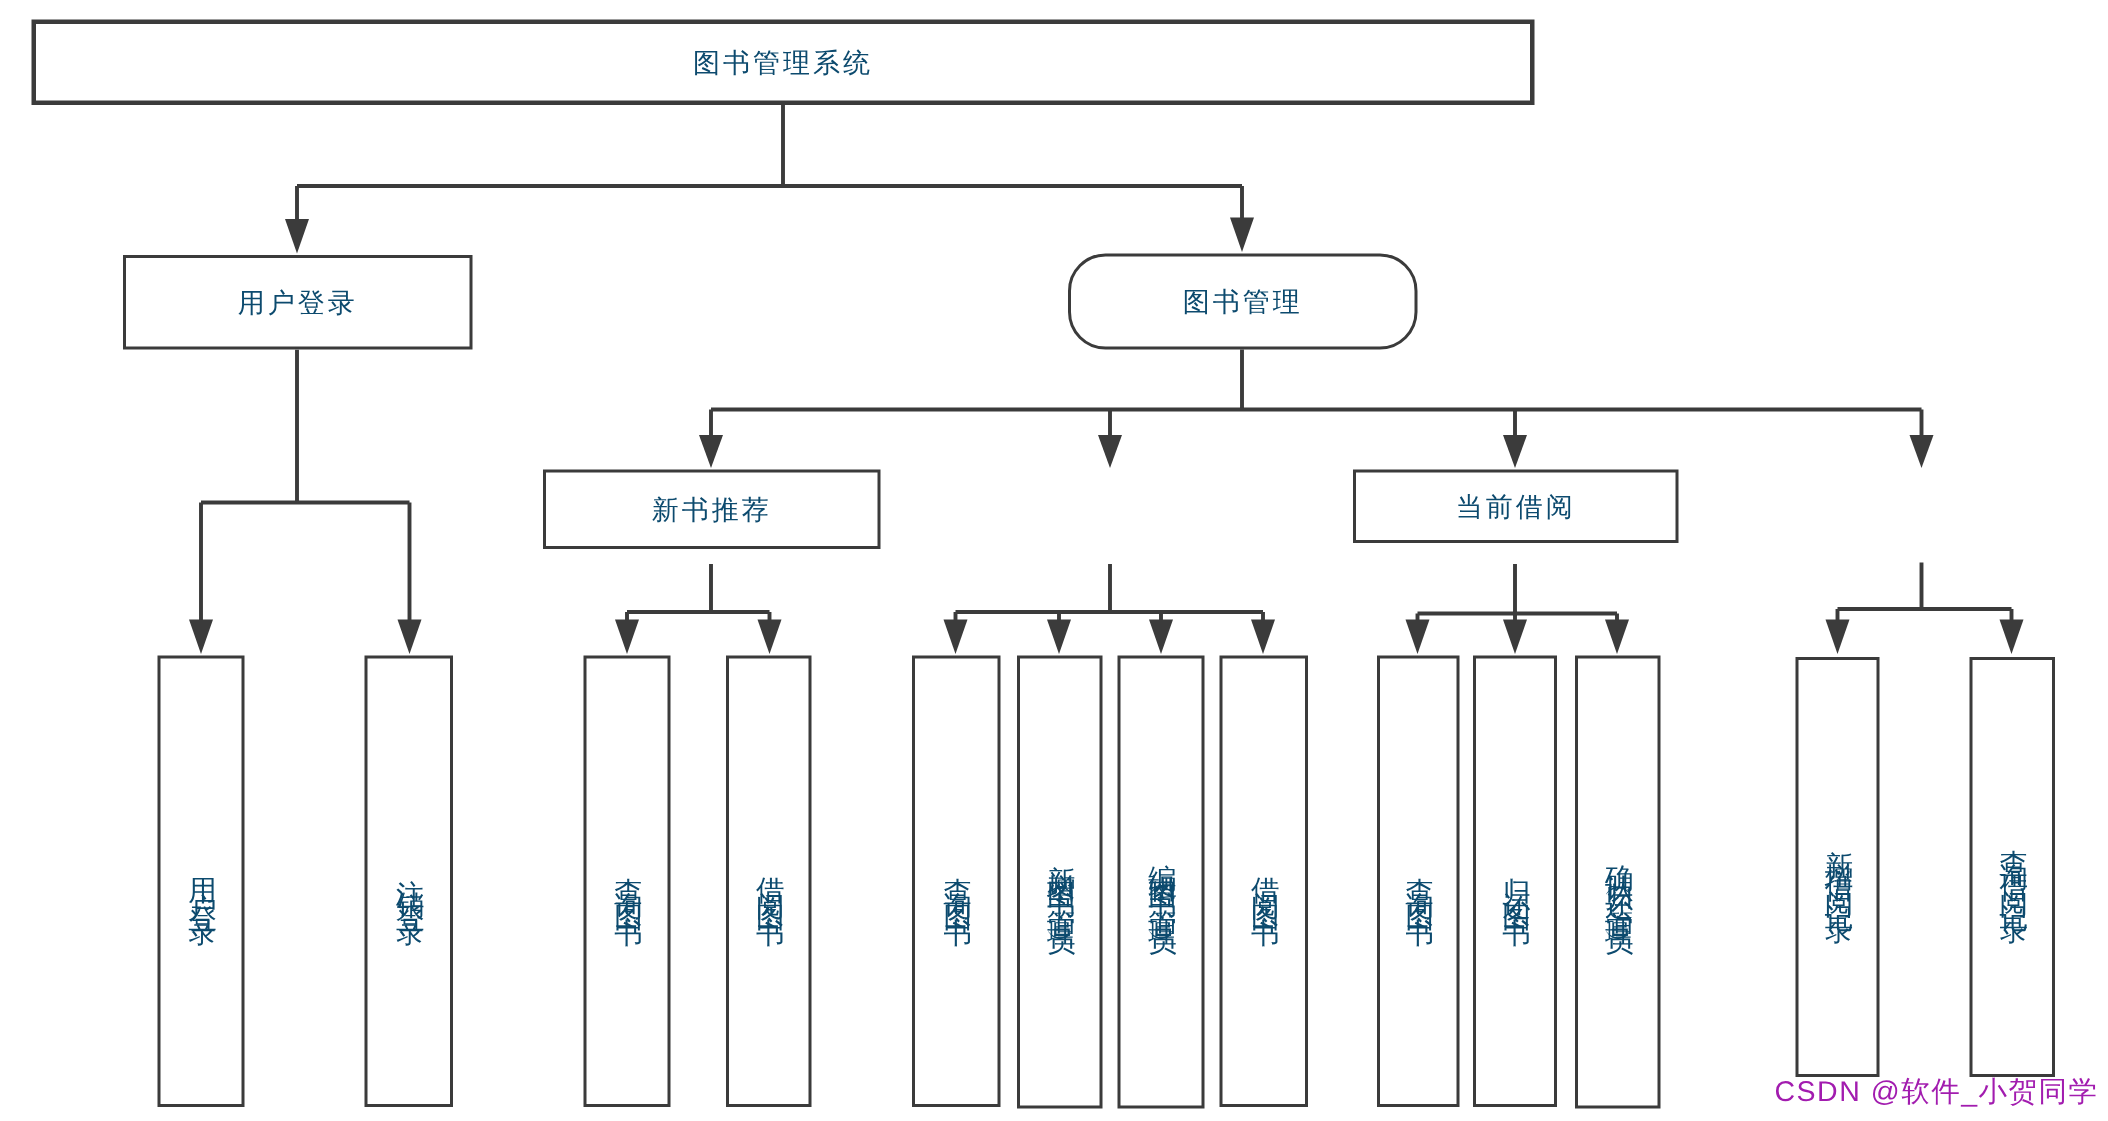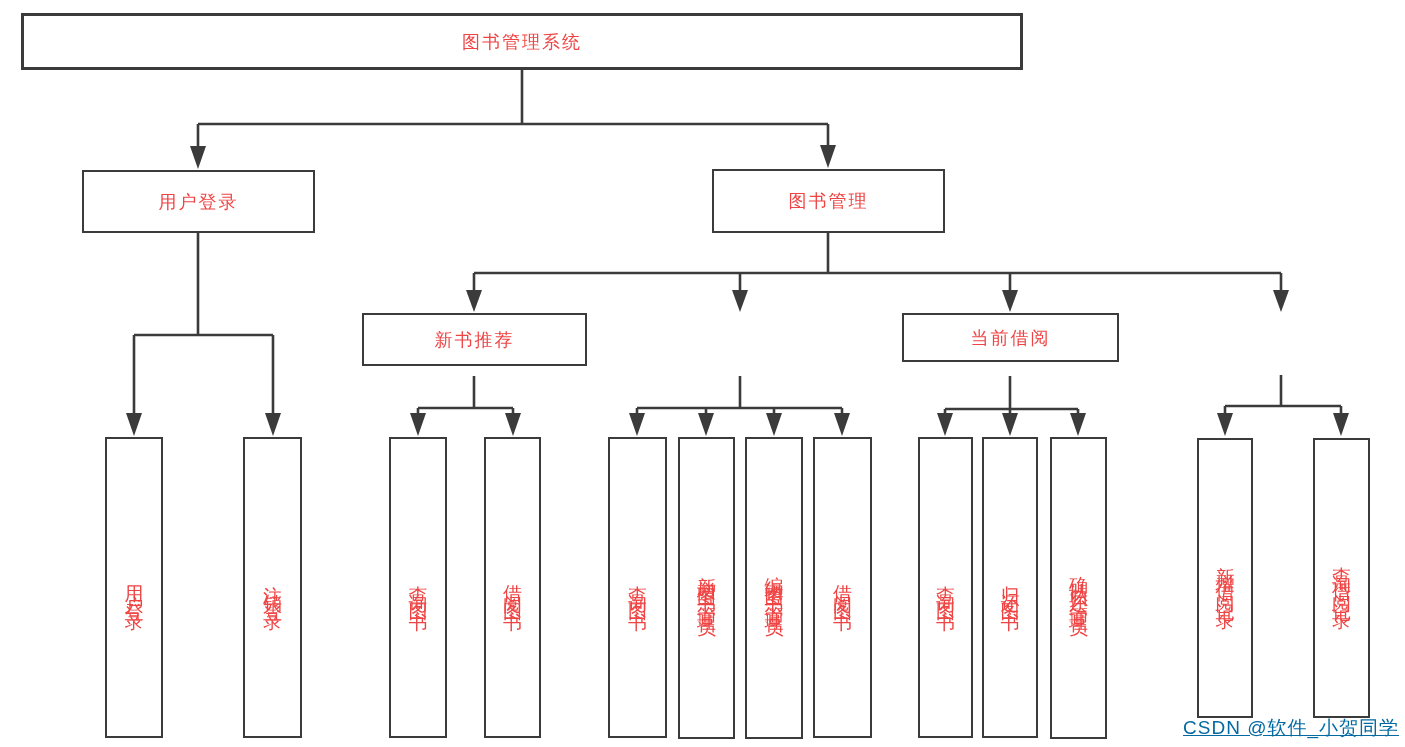--- a/index.html
+++ b/index.html
@@ -6,32 +6,32 @@
   .canvas{
     position:relative;width:1405px;height:747px;background:#ffffff;
     font-family:"Liberation Sans","DejaVu Sans",sans-serif;overflow:hidden;
   }
   svg.wires{position:absolute;left:0;top:0;z-index:1;}
   .ln{fill:none;stroke:#3b3b3b;stroke-width:2.6;}
   .ar{fill:#3b3b3b;stroke:none;}
   .node,.leaf{
     position:absolute;box-sizing:border-box;background:#ffffff;
     border:2.6px solid #3b3b3b;display:flex;align-items:center;justify-content:center;
-    color:#ef4444;z-index:2;
+    color:#0c4a6e;z-index:2;
   }
   .node{font-size:18px;letter-spacing:2px;}
   .root{border-width:3px;}
   .leaf{
     writing-mode:vertical-rl;text-orientation:mixed;
     font-size:19px;letter-spacing:9px;
   }
   .leaf.long{letter-spacing:6px;}
   .watermark{
     position:absolute;right:6px;top:715px;z-index:3;
-    font-size:19px;color:#0369a1;letter-spacing:1px;white-space:nowrap;text-decoration:underline;
+    font-size:19px;color:#a21caf;letter-spacing:1px;white-space:nowrap;
   }
 </style>
 </head>
 <body>
 
 <div class="canvas">
 
   <svg class="wires" width="1405" height="747" viewBox="0 0 1405 747">
 
     <path class="ln" d="M522 70 V124 M198 124 H828 M198 124 V148 M828 124 V147"></path>
@@ -64,21 +64,21 @@
     <path class="ar" d="M1070 413 h16 l-8 23 z"></path>
 
     <path class="ln" d="M1281 375 V406 M1225 406 H1341 M1225 406 V415 M1341 406 V415"></path>
     <path class="ar" d="M1217 413 h16 l-8 23 z"></path>
     <path class="ar" d="M1333 413 h16 l-8 23 z"></path>
   </svg>
 
   <div class="node root" style="left:21px;top:13px;width:1002px;height:57px;">图书管理系统</div>
 
   <div class="node" style="left:82px;top:170px;width:233px;height:63px;">用户登录</div>
-  <div class="node" style="left:712px;top:169px;width:233px;height:64px;">图书管理</div>
+  <div class="node" style="left:712px;top:169px;width:233px;height:64px;border-radius:25px;">图书管理</div>
 
   <div class="node" style="left:362px;top:313px;width:225px;height:53px;">新书推荐</div>
   <div class="node" style="left:902px;top:313px;width:217px;height:49px;">当前借阅</div>
 
   <div class="leaf" style="left:105px;top:437px;width:58px;height:301px;">用户登录</div>
   <div class="leaf" style="left:243px;top:437px;width:59px;height:301px;">注销登录</div>
 
   <div class="leaf" style="left:389px;top:437px;width:58px;height:301px;">查询图书</div>
   <div class="leaf" style="left:484px;top:437px;width:57px;height:301px;">借阅图书</div>
 

